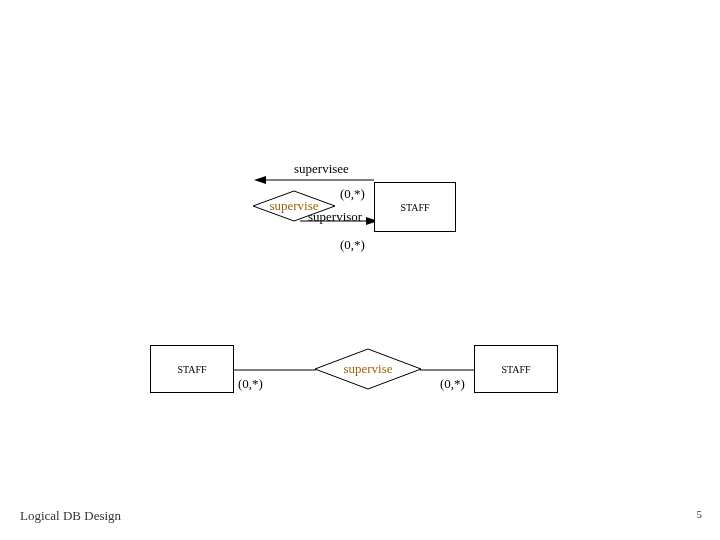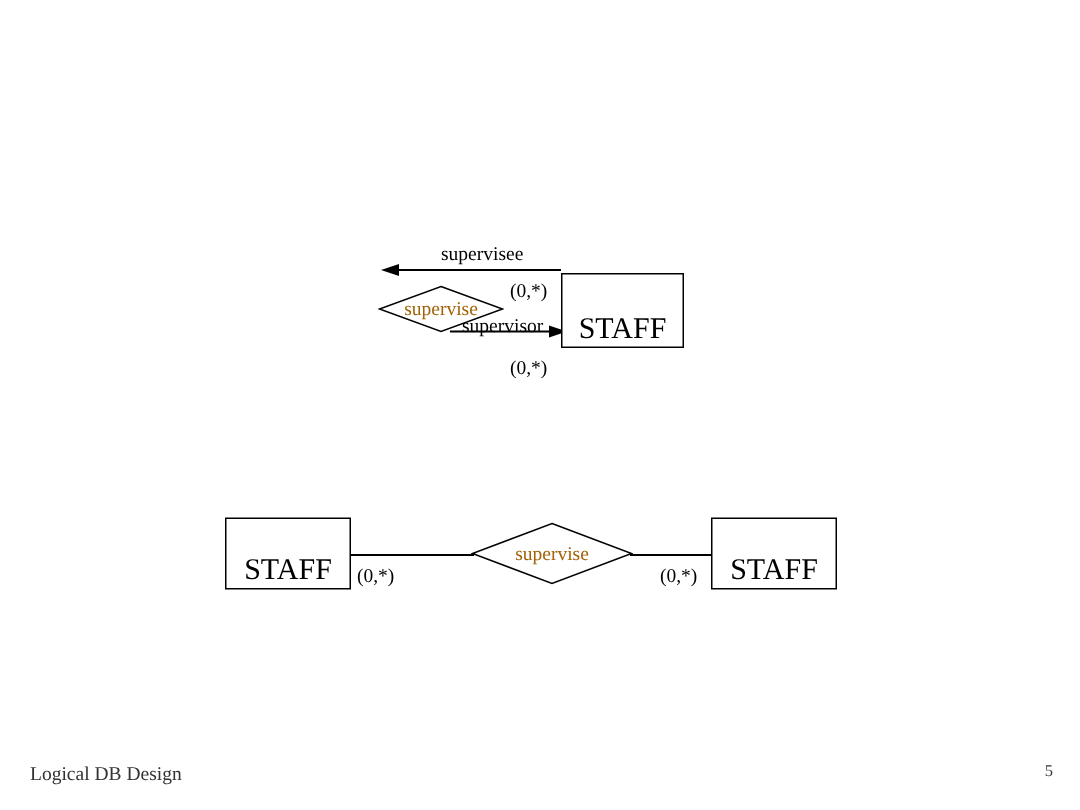--- a/index.html
+++ b/index.html
@@ -43,24 +43,24 @@
     font-family: "Liberation Serif", serif;
     font-size: 13px;
     color: #000000;
     white-space: nowrap;
   }
   .entity {
     position: absolute;
     border: 1px solid #000000;
     background: #ffffff;
     font-family: "Liberation Serif", serif;
-    font-size: 20px;
+    font-size: 10px;
     color: #000000;
     display: flex;
-    align-items: flex-end;
+    align-items: center;
     justify-content: center;
     box-sizing: border-box;
   }
   .diamond-wrap {
     position: absolute;
   }
   .diamond-wrap svg {
     display: block;
   }
   .diamond-text {

